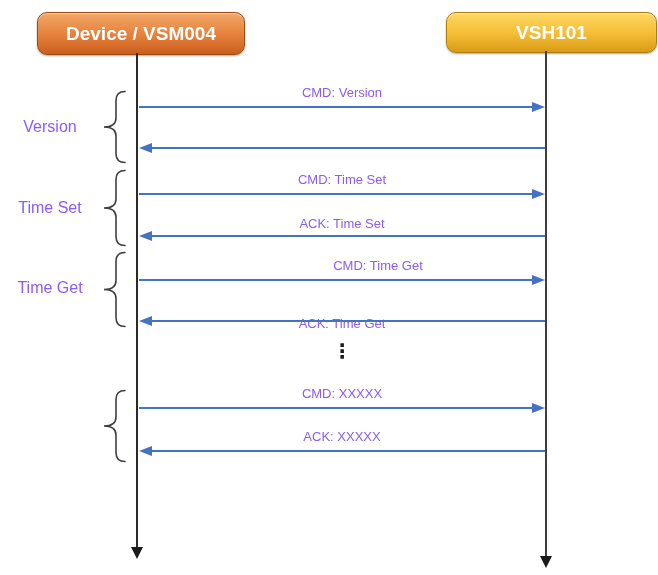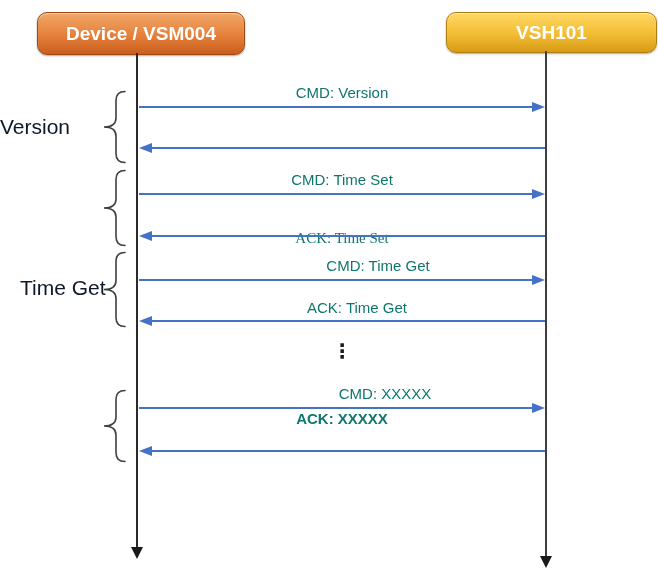--- a/index.html
+++ b/index.html
@@ -20,26 +20,26 @@
   }
   .actor-right{
     left:446px;top:12px;width:209px;height:39px;
     background:linear-gradient(180deg,#FFD863 0%,#F3BC33 55%,#D89B16 100%);
     border:1px solid #AE7E10;
   }
   
   .lifeline{position:absolute;width:2px;background:#2b2b2b;}
   .lifeline-cap{position:absolute;width:0;height:0;border-left:6px solid transparent;border-right:6px solid transparent;border-top:12px solid #1a1a1a;}
   
-  .msg-label{position:absolute;left:139px;width:406px;text-align:center;font-size:15px;color:#0f766e;line-height:20px;}
+  .msg-label{position:absolute;left:139px;width:406px;text-align:center;font-size:13px;color:#8b5cf6;line-height:20px;}
   .msg-line{position:absolute;height:2px;background:#4472C4;}
   .head-r{position:absolute;width:0;height:0;border-top:5px solid transparent;border-bottom:5px solid transparent;border-left:13px solid #4472C4;}
   .head-l{position:absolute;width:0;height:0;border-top:5px solid transparent;border-bottom:5px solid transparent;border-right:13px solid #4472C4;}
   
-  .grp-label{position:absolute;left:0;width:100px;text-align:left;font-size:21px;color:#0f172a;line-height:26px;}
+  .grp-label{position:absolute;left:0;width:100px;text-align:center;font-size:16px;color:#8b5cf6;line-height:26px;}
   .brace{position:absolute;left:101px;width:26px;}
   .brace path{fill:none;stroke:#3f3f3f;stroke-width:1.6;stroke-linecap:round;}
   
   .ellipsis{position:absolute;left:139px;top:337px;width:406px;height:28px;line-height:28px;
     text-align:center;font-size:20px;font-weight:bold;color:#1a1a1a;font-family:"DejaVu Sans",sans-serif;}
 </style>
 </head>
 <body>
 
 <div class="canvas">
@@ -54,59 +54,60 @@
   <div class="lifeline" style="left:136px;top:53px;height:494px;"></div>
   <div class="lifeline-cap" style="left:131px;top:547px;"></div>
   <div class="lifeline" style="left:545px;top:51px;height:505px;background:#3d3d3d;"></div>
   <div class="lifeline-cap" style="left:540px;top:556px;"></div>
 
   <div class="grp-label" style="top:114px;">Version</div>
   <svg class="brace" style="top:90px;" width="26" height="74" viewBox="0 0 26 74">
     <path d="M24,1.5 Q15,1.5 15,10.5 L15,28 Q15,37 3,37 Q15,37 15,46 L15,63.5 Q15,72.5 24,72.5"></path>
   </svg>
 
+  <div class="grp-label" style="top:195px;">Time Set</div>
   <svg class="brace" style="top:169px;" width="26" height="78" viewBox="0 0 26 78">
     <path d="M24,1.5 Q15,1.5 15,10.5 L15,30 Q15,39 3,39 Q15,39 15,48 L15,67.5 Q15,76.5 24,76.5"></path>
   </svg>
 
-  <div class="grp-label" style="top:275px;margin-left:20px;">Time Get</div>
+  <div class="grp-label" style="top:275px;">Time Get</div>
   <svg class="brace" style="top:251px;" width="26" height="77" viewBox="0 0 26 77">
     <path d="M24,1.5 Q15,1.5 15,10.5 L15,29.5 Q15,38.5 3,38.5 Q15,38.5 15,47.5 L15,66.5 Q15,75.5 24,75.5"></path>
   </svg>
 
   <svg class="brace" style="top:389px;" width="26" height="74" viewBox="0 0 26 74">
     <path d="M24,1.5 Q15,1.5 15,10.5 L15,28 Q15,37 3,37 Q15,37 15,46 L15,63.5 Q15,72.5 24,72.5"></path>
   </svg>
 
   <div class="msg-label" style="top:83px;">CMD: Version</div>
   <div class="msg-line" style="left:139px;top:106px;width:393px;"></div>
   <div class="head-r" style="left:532px;top:102px;"></div>
 
   <div class="head-l" style="left:139px;top:143px;"></div>
   <div class="msg-line" style="left:152px;top:147px;width:393px;"></div>
 
   <div class="msg-label" style="top:170px;text-align:center;">CMD: Time Set</div>
   <div class="msg-line" style="left:139px;top:193px;width:393px;"></div>
   <div class="head-r" style="left:532px;top:189px;"></div>
 
-  <div class="msg-label" style="top:228px;font-family:Liberation Serif, serif;">ACK: Time Set</div>
+  <div class="msg-label" style="top:214px;">ACK: Time Set</div>
   <div class="head-l" style="left:139px;top:231px;"></div>
   <div class="msg-line" style="left:152px;top:235px;width:393px;"></div>
 
   <div class="msg-label" style="top:256px;padding-left:36px;">CMD: Time Get</div>
   <div class="msg-line" style="left:139px;top:279px;width:393px;"></div>
   <div class="head-r" style="left:532px;top:275px;"></div>
 
-  <div class="msg-label" style="top:298px;padding-left:15px;">ACK: Time Get</div>
+  <div class="msg-label" style="top:314px;">ACK: Time Get</div>
   <div class="head-l" style="left:139px;top:316px;"></div>
   <div class="msg-line" style="left:152px;top:320px;width:393px;"></div>
 
   <div class="ellipsis">⋮</div>
 
-  <div class="msg-label" style="top:384px;padding-left:43px;">CMD: XXXXX</div>
+  <div class="msg-label" style="top:384px;">CMD: XXXXX</div>
   <div class="msg-line" style="left:139px;top:407px;width:393px;"></div>
   <div class="head-r" style="left:532px;top:403px;"></div>
 
-  <div class="msg-label" style="top:409px;font-weight:bold;">ACK: XXXXX</div>
+  <div class="msg-label" style="top:427px;">ACK: XXXXX</div>
   <div class="head-l" style="left:139px;top:446px;"></div>
   <div class="msg-line" style="left:152px;top:450px;width:393px;"></div>
 
 </div>
 
 </body></html>

